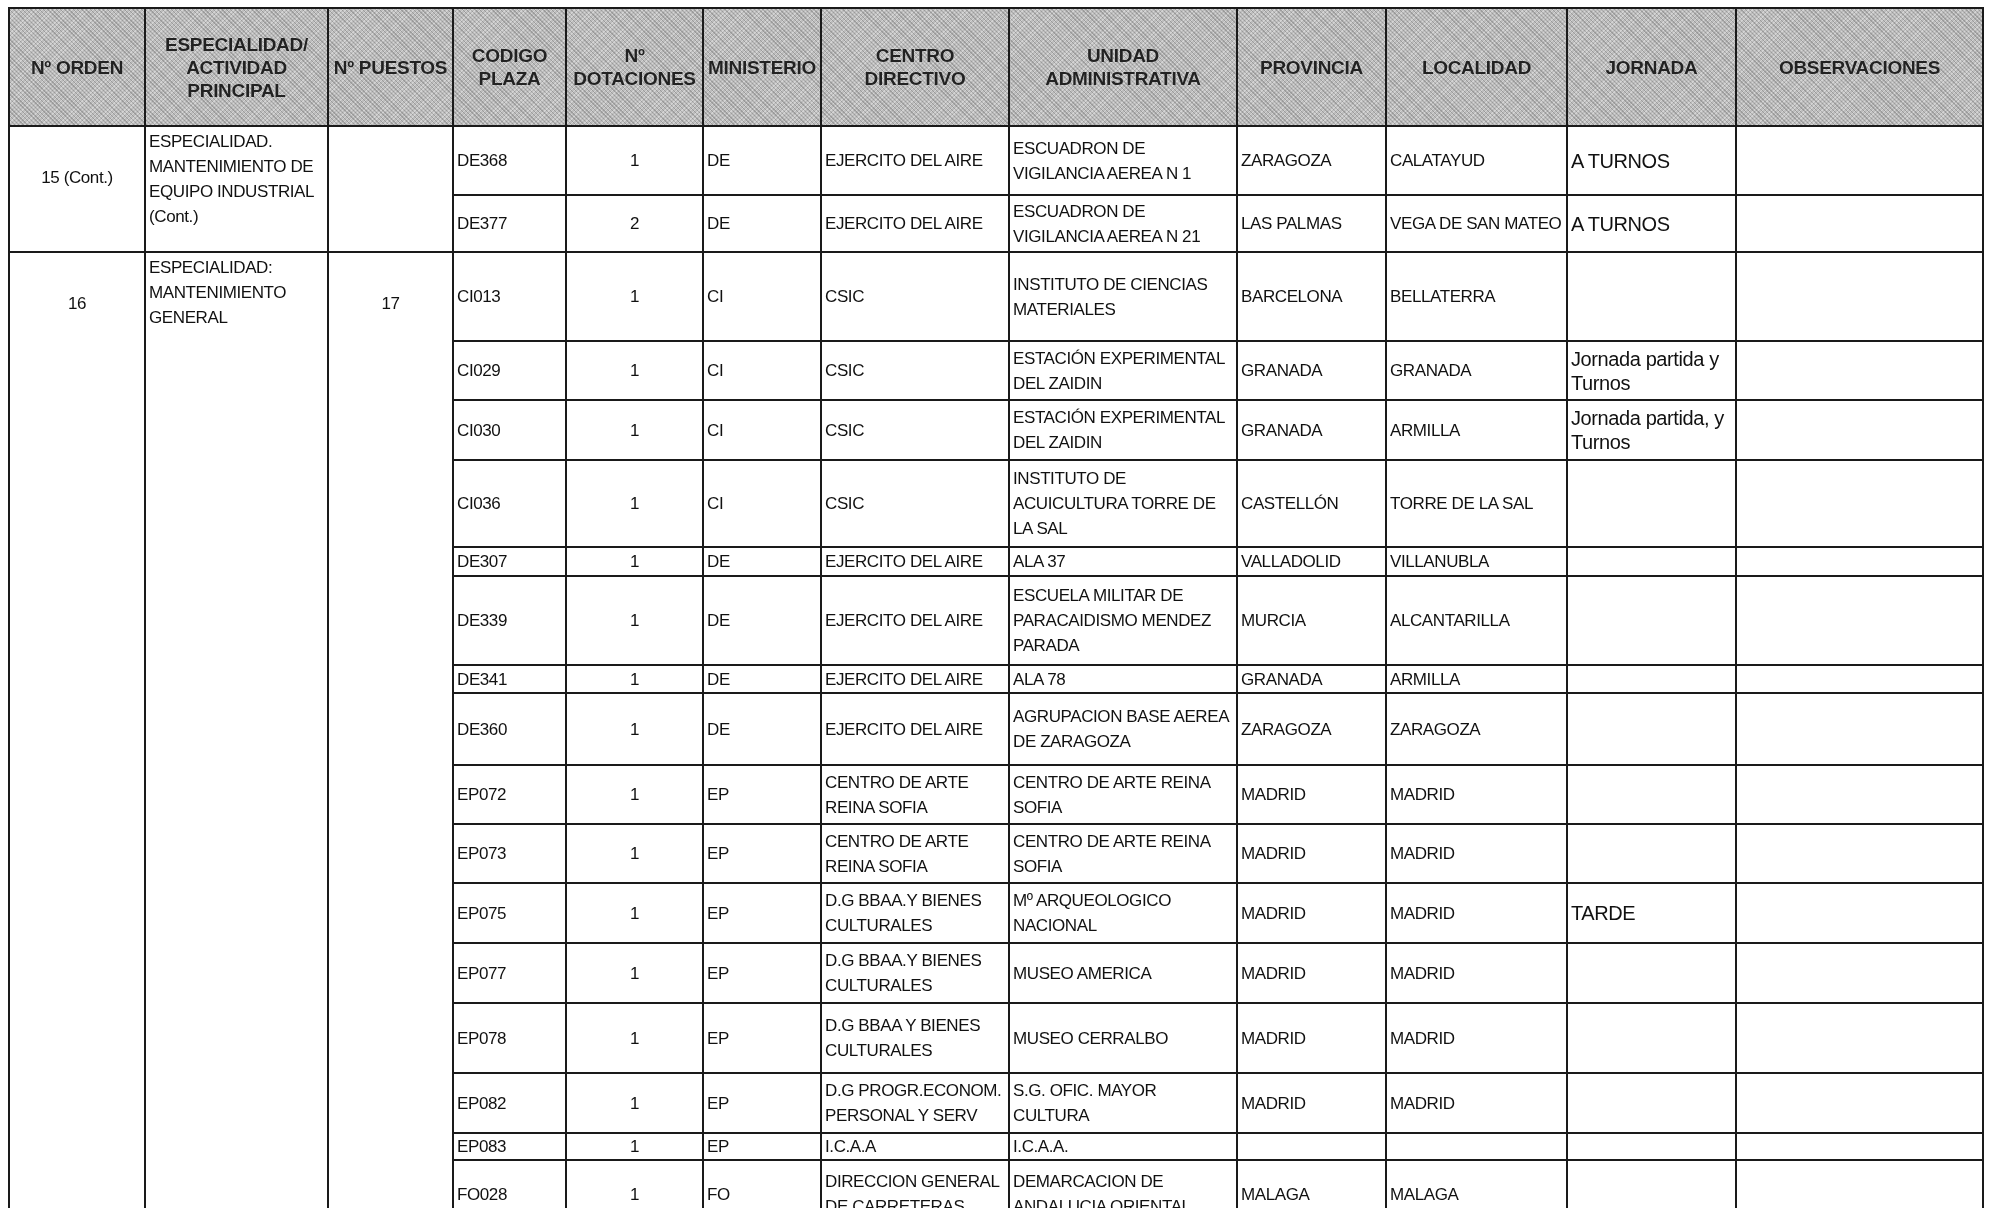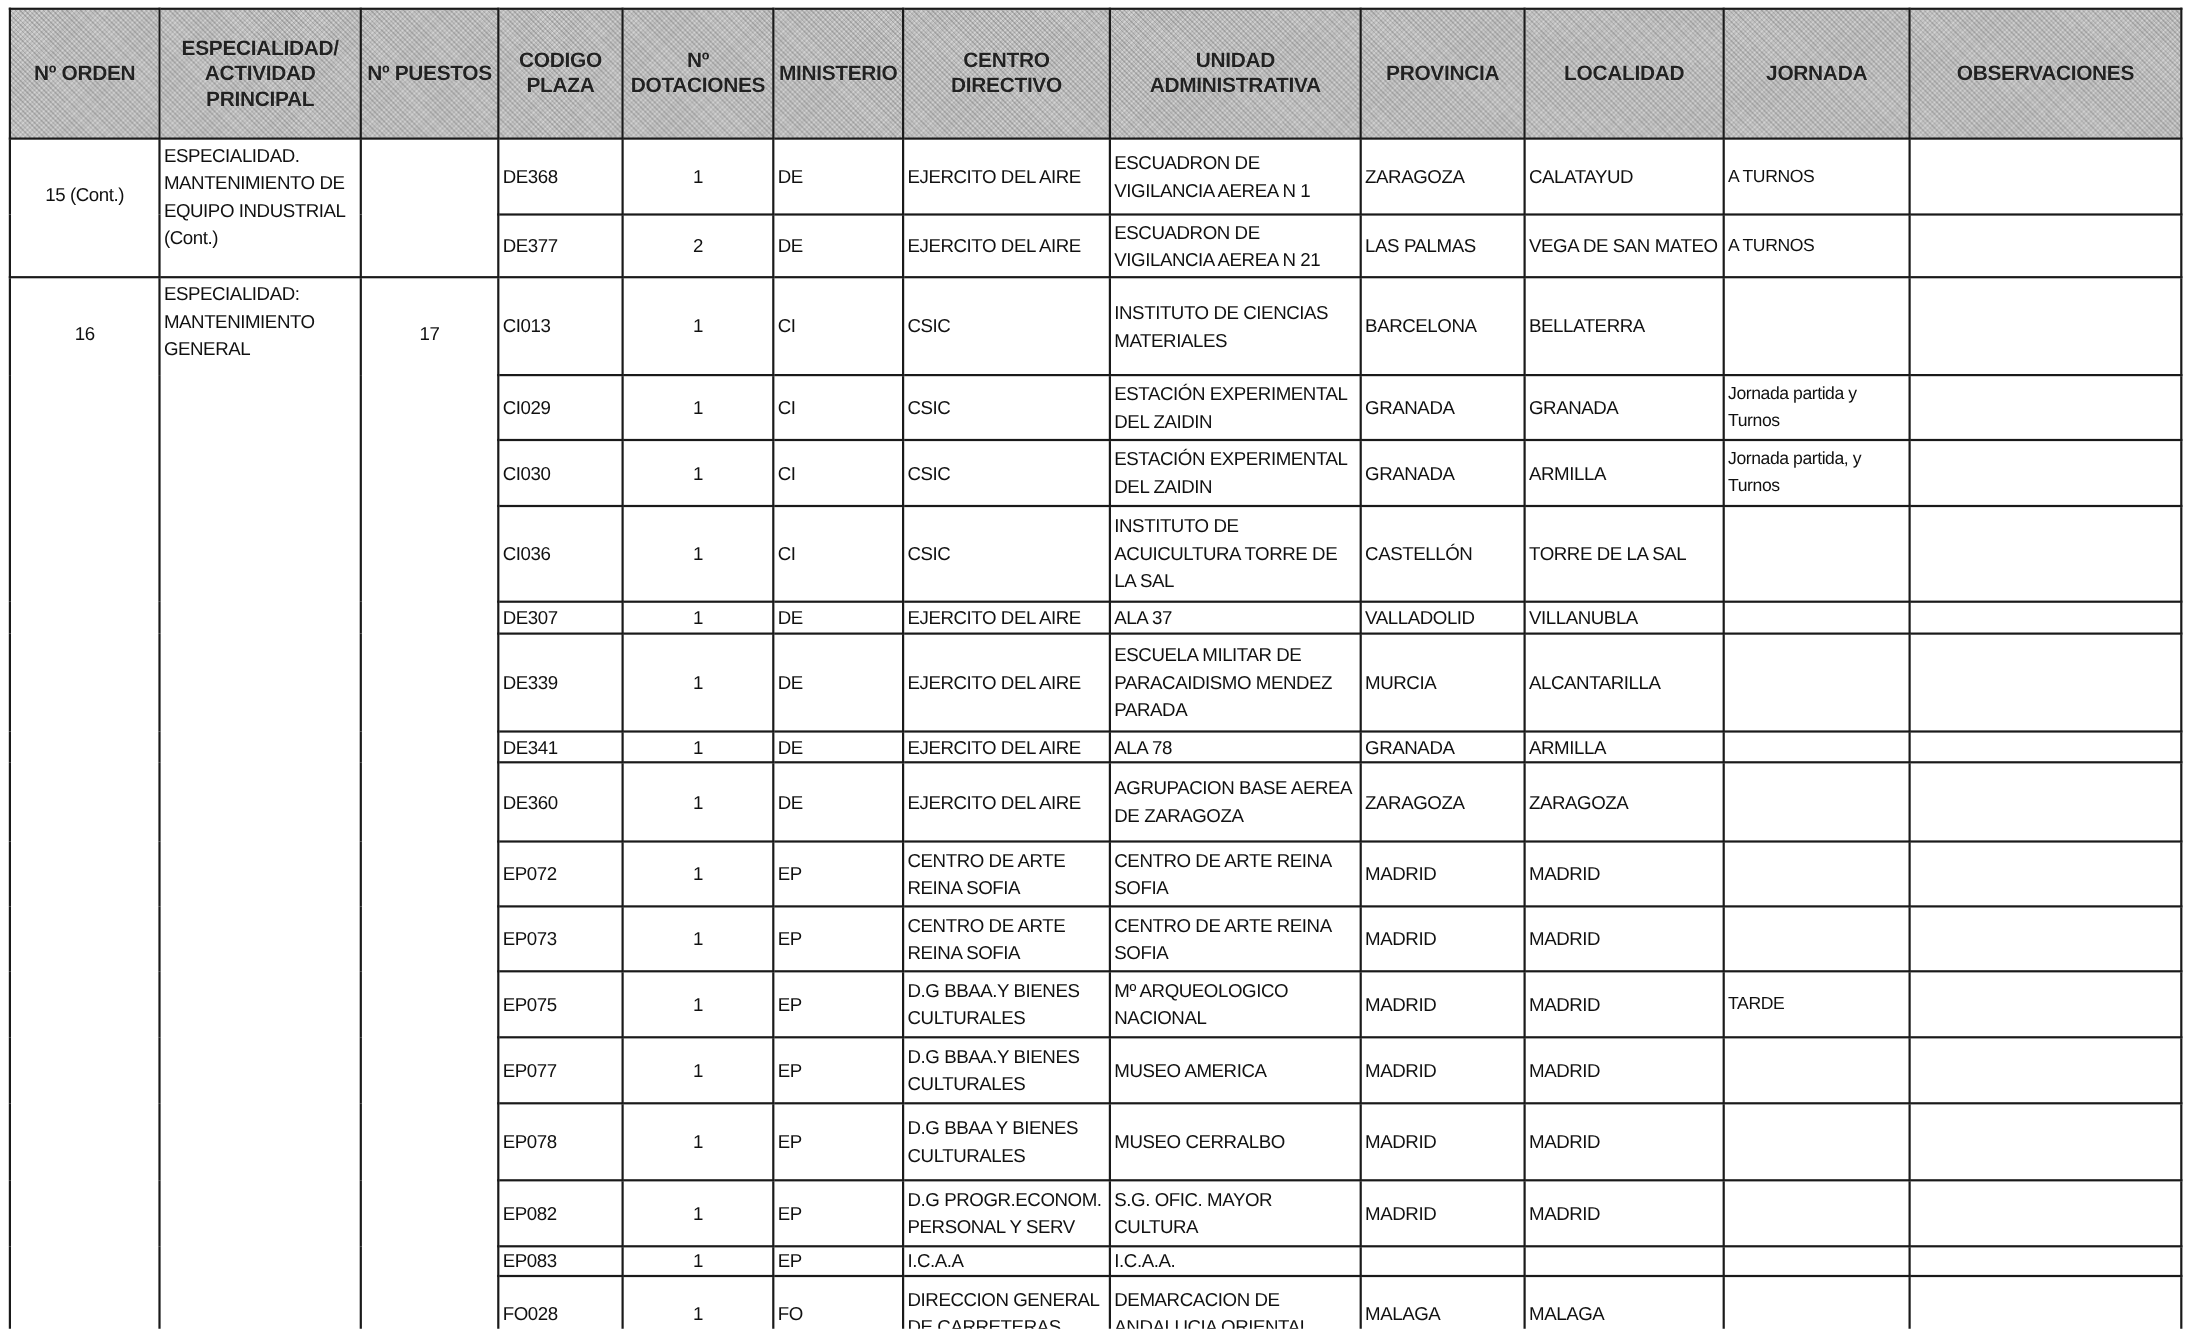--- a/index.html
+++ b/index.html
@@ -17,21 +17,21 @@
     background-image:
       repeating-linear-gradient(45deg, rgba(0,0,0,0.18) 0 1px, transparent 1px 3px),
       repeating-linear-gradient(-45deg, rgba(255,255,255,0.35) 0 1px, transparent 1px 3px);
     text-shadow: 0 0 1px #eee;
     letter-spacing: -0.3px;
   }
   td { font-size: 17px; line-height: 25px; vertical-align: middle; text-align: left;
        letter-spacing: -0.4px; transform-origin: left; }
   td.c { text-align: center; }
   td.top { vertical-align: top; padding-top: 2px; }
-  .jornada-small { font-size: 16px; line-height: 24px; }
+  .jornada-small { font-size: 20px; line-height: 24px; }
 </style>
 </head>
 <body>
 
 <div class="sheet">
 <table>
   <colgroup>
     <col style="width:136px">
     <col style="width:183px">
     <col style="width:125px">

